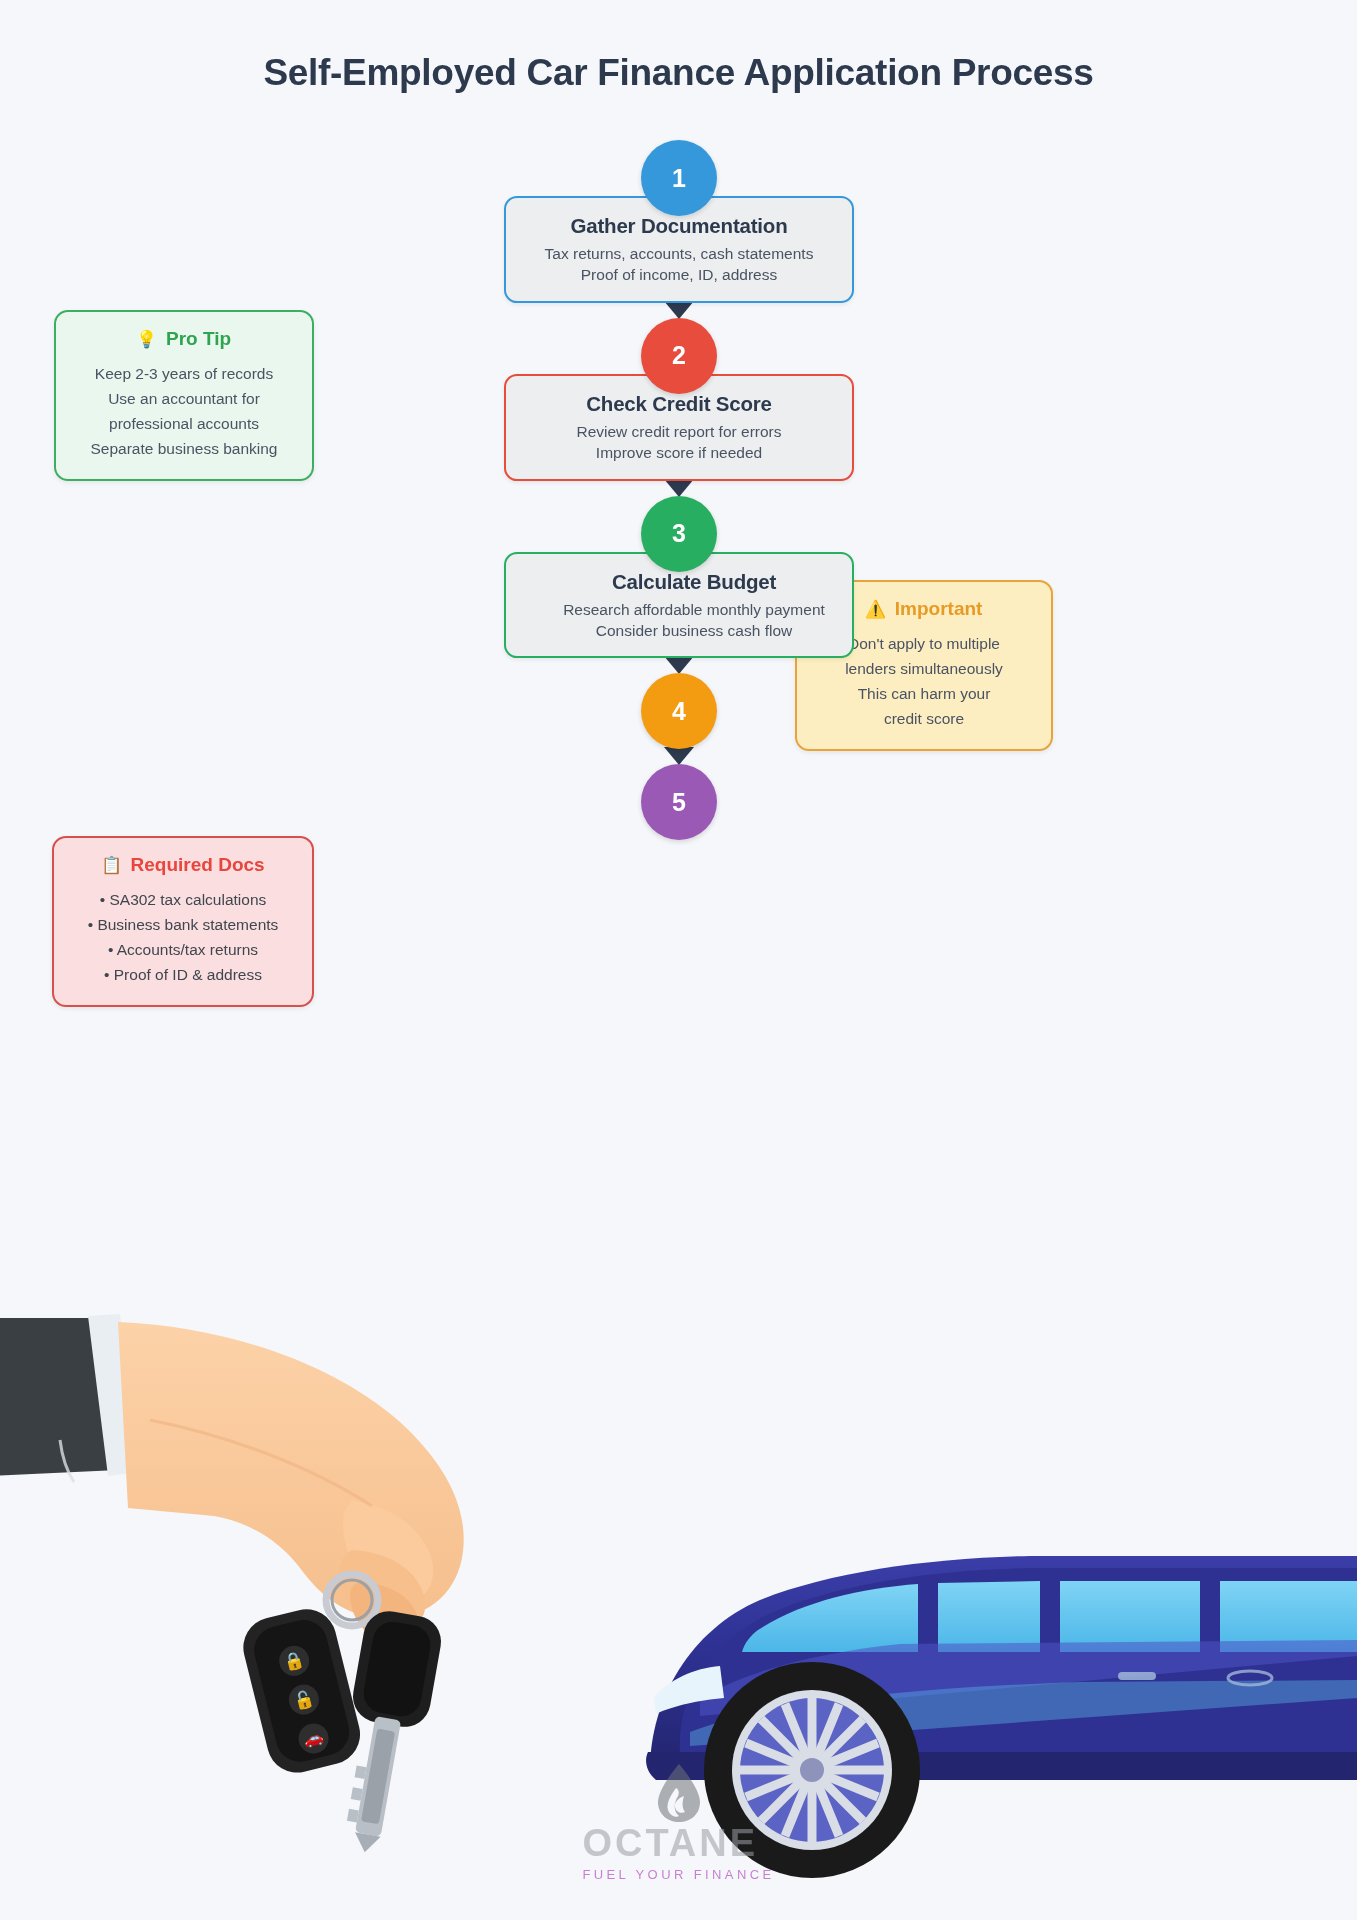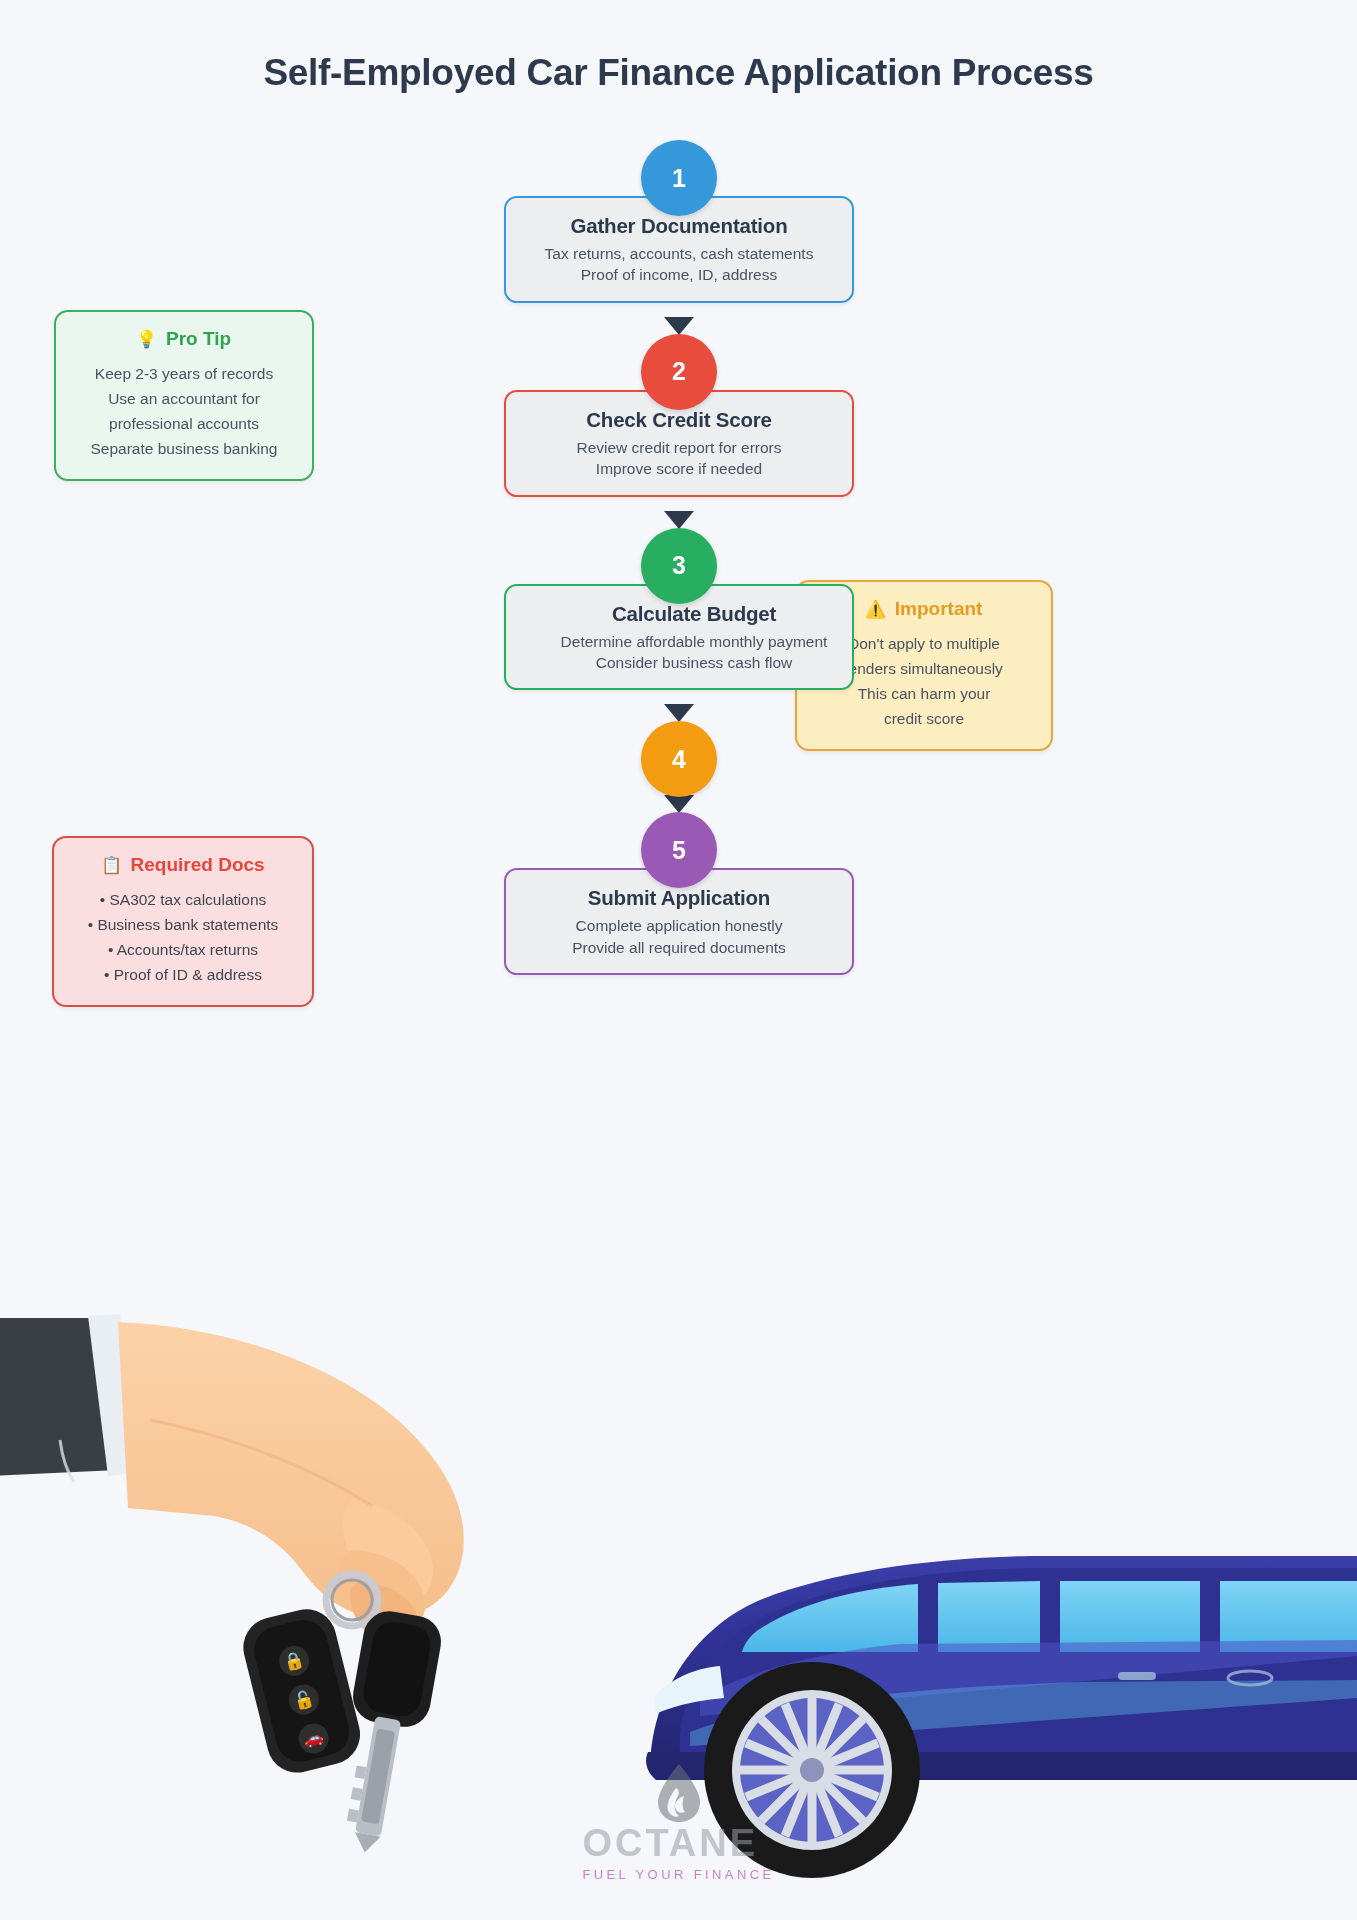--- a/index.html
+++ b/index.html
@@ -28,21 +28,21 @@
     position: relative; z-index: 3;
     width: 76px; height: 76px; border-radius: 50%;
     margin: 0 auto;
     display: flex; align-items: center; justify-content: center;
     color: #fff; font-size: 25px; font-weight: bold;
     box-shadow: 0 2px 5px rgba(0,0,0,0.14);
   }
 
   .card {
     position: relative; z-index: 2;
-    width: 350px; margin: -20px auto 16px;
+    width: 350px; margin: -20px auto 0;
     background: #eceef0;
     border: 2.5px solid #888;
     border-radius: 13px;
     padding: 16px 14px 15px;
     text-align: center;
     box-shadow: 0 2px 4px rgba(0,0,0,0.07);
   }
   .card h3 {
     font-size: 20.5px; font-weight: bold; color: #2d3a4e;
     margin-bottom: 5px; letter-spacing: -0.2px;
@@ -143,40 +143,35 @@
         <p>Improve score if needed</p>
       </div>
     </div>
     <div class="arrow"></div>
     <div class="gap"></div>
 
     <div class="step">
       <div class="circle" id="c3" style="background: rgb(39, 174, 96);">3</div>
       <div class="card" id="k3" style="border-color: rgb(39, 174, 96); padding-left: 44px;">
         <h3>Calculate Budget</h3>
-        <p>Determine affordable monthly payment</p>
+        <p>Research affordable monthly payment</p>
         <p>Consider business cash flow</p>
       </div>
     </div>
     <div class="arrow"></div>
     <div class="gap"></div>
 
     <div class="step">
       <div class="circle" id="c4" style="background: rgb(243, 156, 18);">4</div>
     </div>
     <div class="arrow"></div>
     <div class="gap"></div>
 
     <div class="step">
       <div class="circle" id="c5" style="background: rgb(155, 89, 182);">5</div>
-      <div class="card" id="k5" style="border-color: rgb(155, 89, 182);">
-        <h3>Submit Application</h3>
-        <p>Complete application honestly</p>
-        <p>Provide all required documents</p>
-      </div>
     </div>
 
   </div>
 
   <div class="note" id="note-protip">
     <div class="nhead">
       <span class="ico">💡</span>
       <span>Pro Tip</span>
     </div>
     <div class="nline">Keep 2-3 years of records</div>

